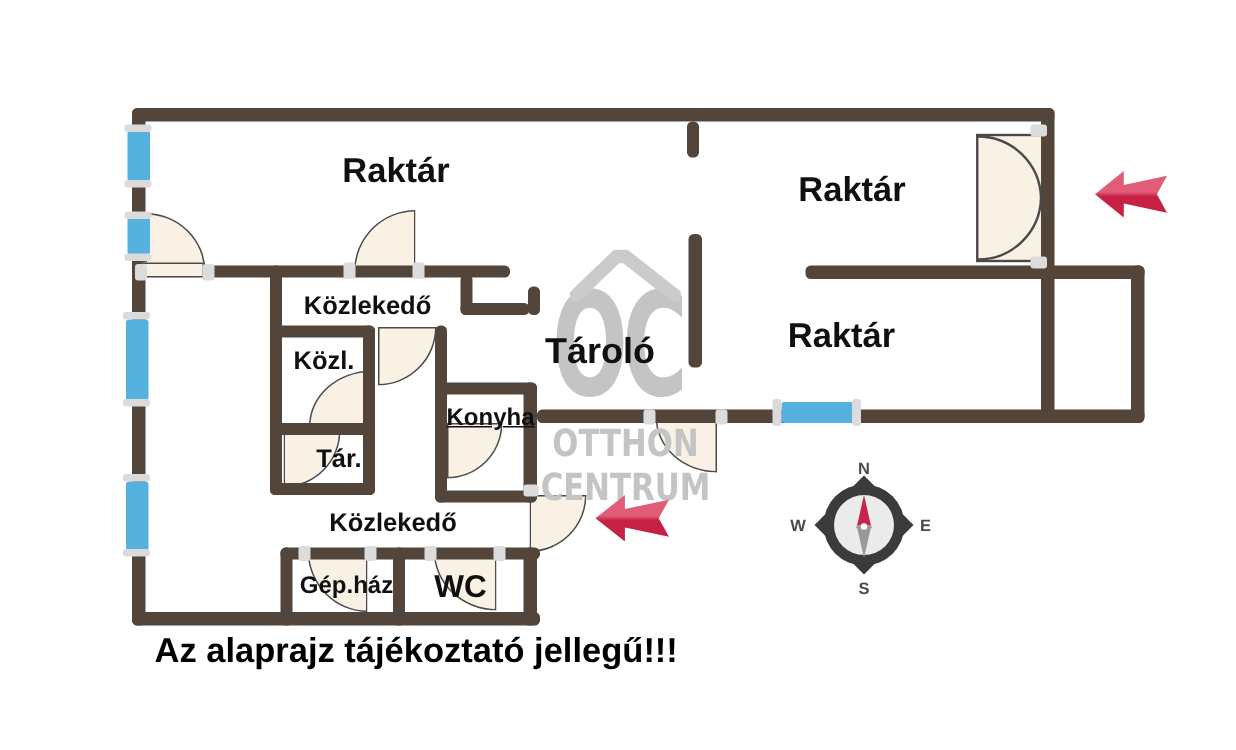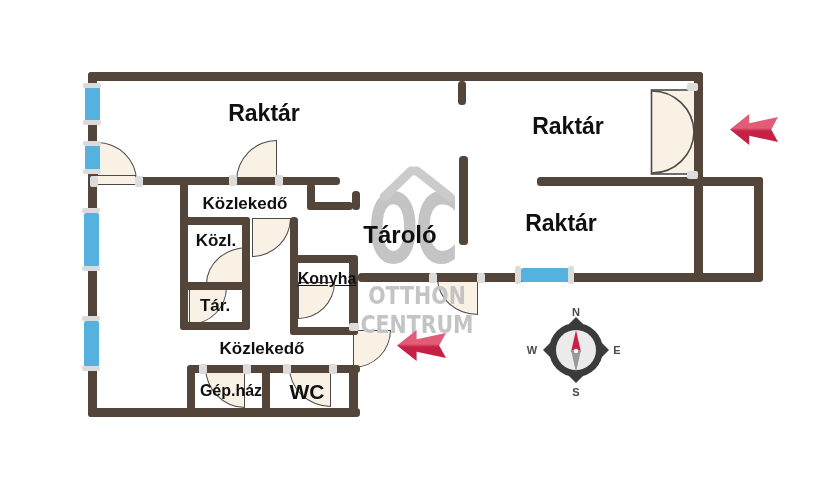--- a/index.html
+++ b/index.html
@@ -113,21 +113,21 @@
   <div class="wincap" style="left:515px;top:266px;width:6px;height:18px;"></div>
   <div class="wincap" style="left:568px;top:266px;width:6px;height:18px;"></div>
 
   <div class="room-label" style="left:199px;top:100px;width:130px;font-size:23px;">Raktár</div>
   <div class="room-label" style="left:503px;top:113px;width:130px;font-size:23px;">Raktár</div>
   <div class="room-label" style="left:496px;top:210px;width:130px;font-size:23px;">Raktár</div>
   <div class="room-label" style="left:180px;top:194px;width:130px;font-size:17px;">Közlekedő</div>
   <div class="room-label" style="left:186px;top:231px;width:60px;font-size:17px;">Közl.</div>
   <div class="room-label" style="left:335px;top:221px;width:130px;font-size:24px;">Tároló</div>
   <div class="room-label" style="left:287px;top:270px;width:80px;font-size:16px;text-decoration:underline;">Konyha</div>
-  <div class="room-label" style="left:189px;top:296px;width:52px;font-size:17px;">Tár.</div>
+  <div class="room-label" style="left:189px;top:296px;width:52px;font-size:17px;text-align:right;">Tár.</div>
   <div class="room-label" style="left:196px;top:339px;width:132px;font-size:17px;">Közlekedő</div>
   <div class="room-label" style="left:188px;top:382px;width:86px;font-size:16px;">Gép.ház</div>
   <div class="room-label" style="left:277px;top:380px;width:60px;font-size:21px;">WC</div>
 
   <div class="arrow" style="left:730px;top:114px;width:48px;height:31px;"></div>
   <div class="arrow" style="left:397px;top:330px;width:49px;height:31px;"></div>
 
   <svg style="left:523px;top:300px;" width="106" height="100" viewBox="0 0 106 100">
     <polygon points="53,17 60,24 53,31 46,24" style="fill:var(--compass-dark,#3b3b3b)"></polygon>
     <polygon points="53,69 60,76 53,83 46,76" style="fill:var(--compass-dark,#3b3b3b)"></polygon>
@@ -137,14 +137,15 @@
     <circle cx="53" cy="50" r="20" fill="#ebebeb"></circle>
     <polygon points="53,30 48,52 58,52" style="fill:var(--compass-needle-red,#c9234a)"></polygon>
     <polygon points="53,72 48,50 58,50" style="fill:var(--compass-needle-gray,#999)"></polygon>
     <circle cx="53" cy="51" r="2.2" fill="#ffffff"></circle>
     <text x="53" y="16" text-anchor="middle" font-size="11" font-weight="bold" fill="#4a4a4a">N</text>
     <text x="53" y="96" text-anchor="middle" font-size="11" font-weight="bold" fill="#4a4a4a">S</text>
     <text x="9" y="54" text-anchor="middle" font-size="11" font-weight="bold" fill="#4a4a4a">W</text>
     <text x="94" y="54" text-anchor="middle" font-size="11" font-weight="bold" fill="#4a4a4a">E</text>
   </svg>
 
+  <div id="disclaimer">Az alaprajz tájékoztató jellegű!!!</div>
 
 </div>
 
 </body></html>

